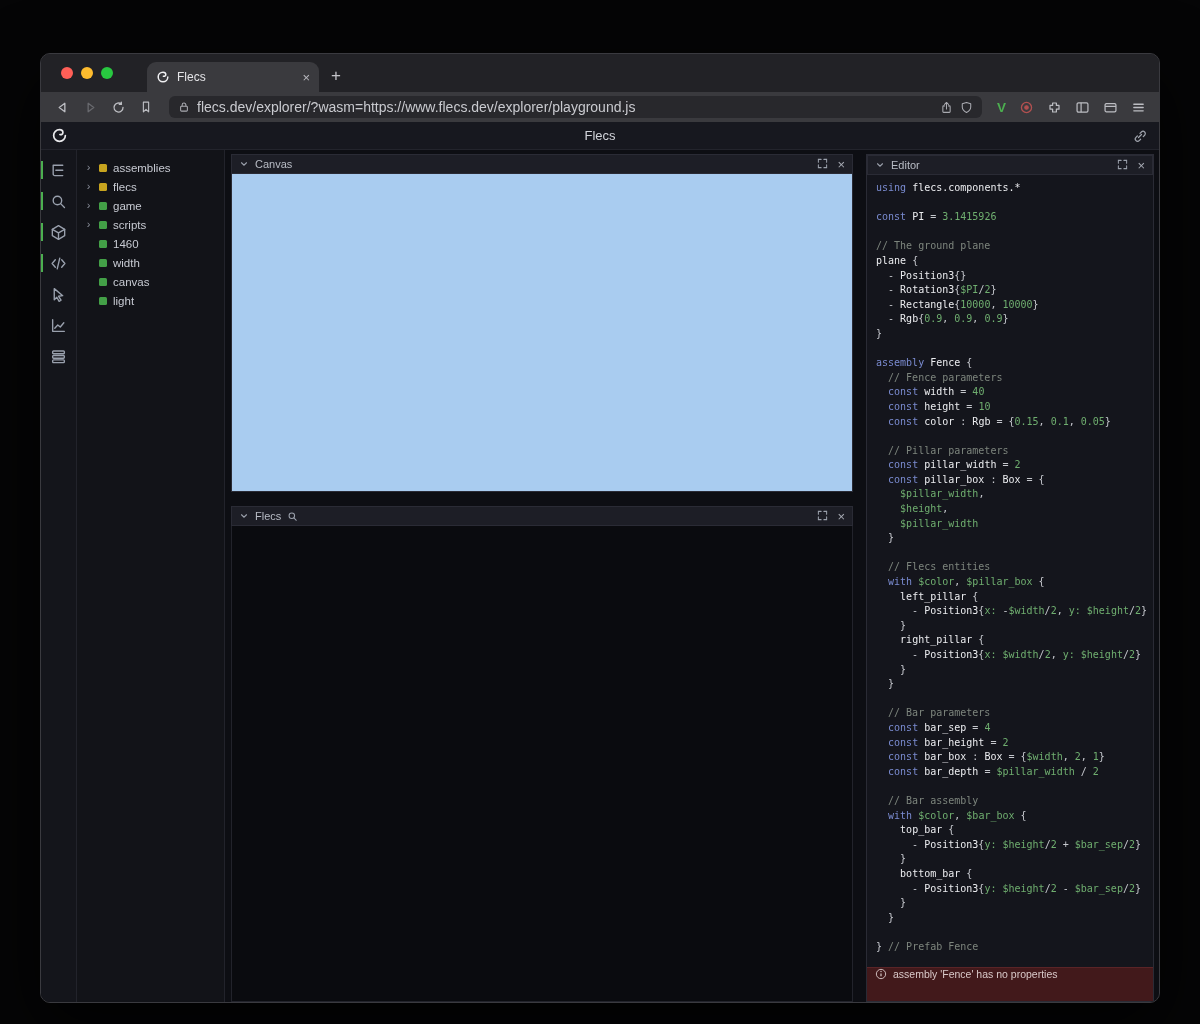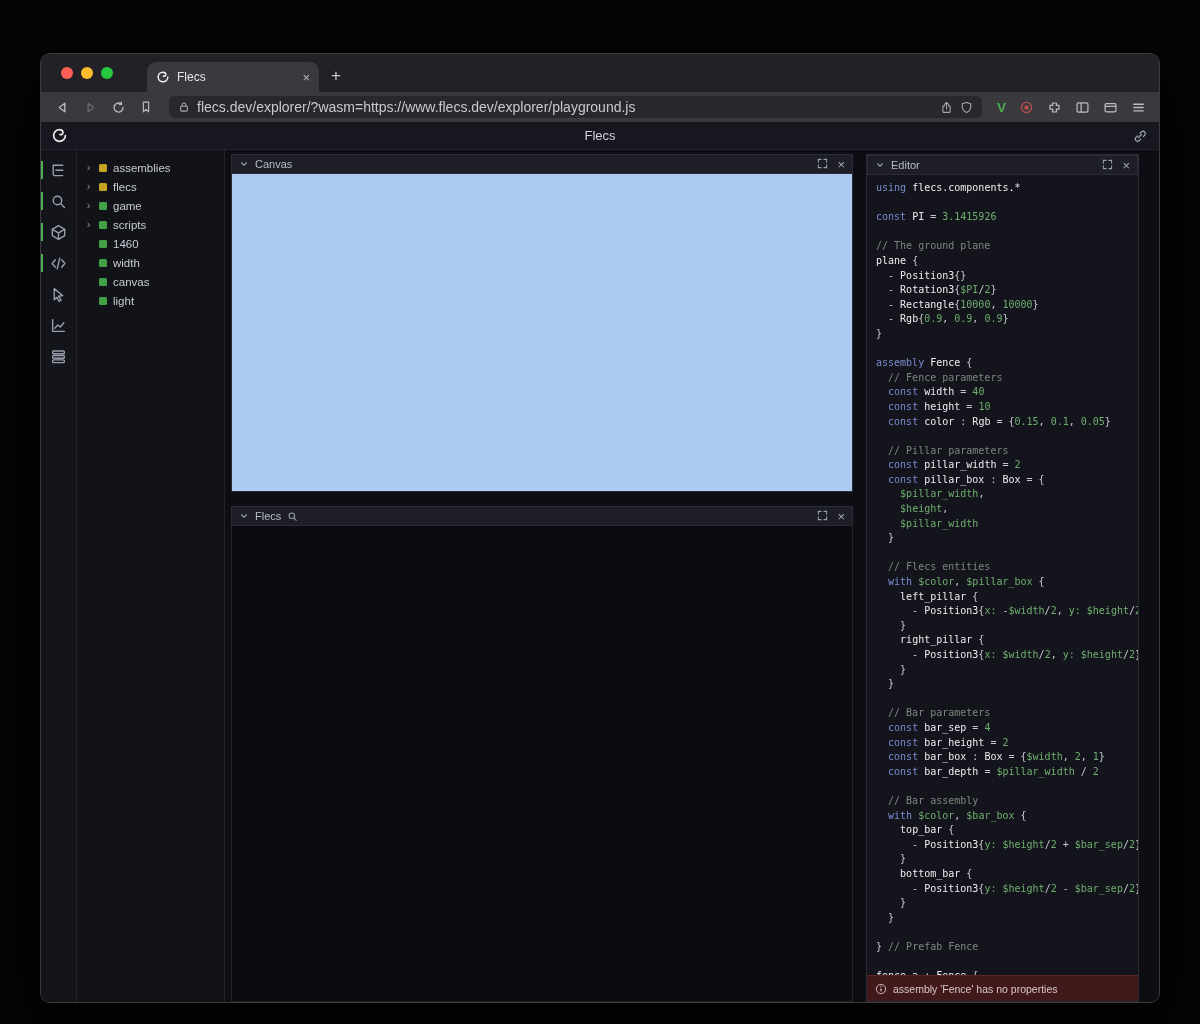--- a/index.html
+++ b/index.html
@@ -72,33 +72,33 @@
   .ph-actions { margin-left:auto; display:flex; align-items:center; gap:9px; color:#9aa0ab; }
   .ph-x { font-size:13px; line-height:1; color:#a7abb4; }
   .canvas-body { height:318px; flex:0 0 auto; background:var(--canvas-blue,#a9ccf0);
                  border:1px solid #2a2b35; border-top:none; }
   .mid-gap { height:14px; flex:0 0 auto; }
   .search-body { flex:1; background:#0a0b0f; border:1px solid #22232b; border-top:none; }
   .search-mag { color:#9aa0ab; display:flex; align-items:center; }
 
   
   .editor-col { width:300px; flex:0 0 auto; display:flex; flex-direction:column;
-                padding:4px 20px 0 7px; }
+                padding:4px 5px 0 7px; }
   .editor-panel { flex:1; min-height:0; display:flex; flex-direction:column;
                   border:1px solid #2a2b35; }
   .editor-body { flex:1; min-height:0; background:#14151c; padding:6px 0 0 9px; overflow:hidden;
                  font-family:"DejaVu Sans Mono", monospace; font-size:10px; line-height:14.6px; }
   .code-line { white-space:pre; color:#c6c8ce; }
   .tok-p { color:#c6c8ce; }
   .tok-k { color:var(--kw,#7a8bd0); }
   .tok-b { color:#ecedf0; font-weight:normal; }
   .tok-g { color:var(--num,#6fae6f); }
   .tok-c { color:var(--cm,#7d857d); }
-  .error-bar { height:26px; flex:0 0 auto; background:var(--err-bg,#42191b);
-               border-top:1px solid #5a2427; display:flex; align-items:center; gap:6px;
+  .error-bar { height:34px; flex:0 0 auto; background:var(--err-bg,#42191b);
+               border-top:1px solid #5a2427; display:flex; align-items:flex-start; gap:6px;
                padding:0 8px; }
   .error-text { font-size:10.5px; color:#d9c9c9; white-space:nowrap; overflow:hidden; }
   .error-ico { color:#d9c9c9; display:flex; align-items:center; }
 </style>
 </head>
 <body>
 
 <div class="desktop">
   <div class="window">
 

